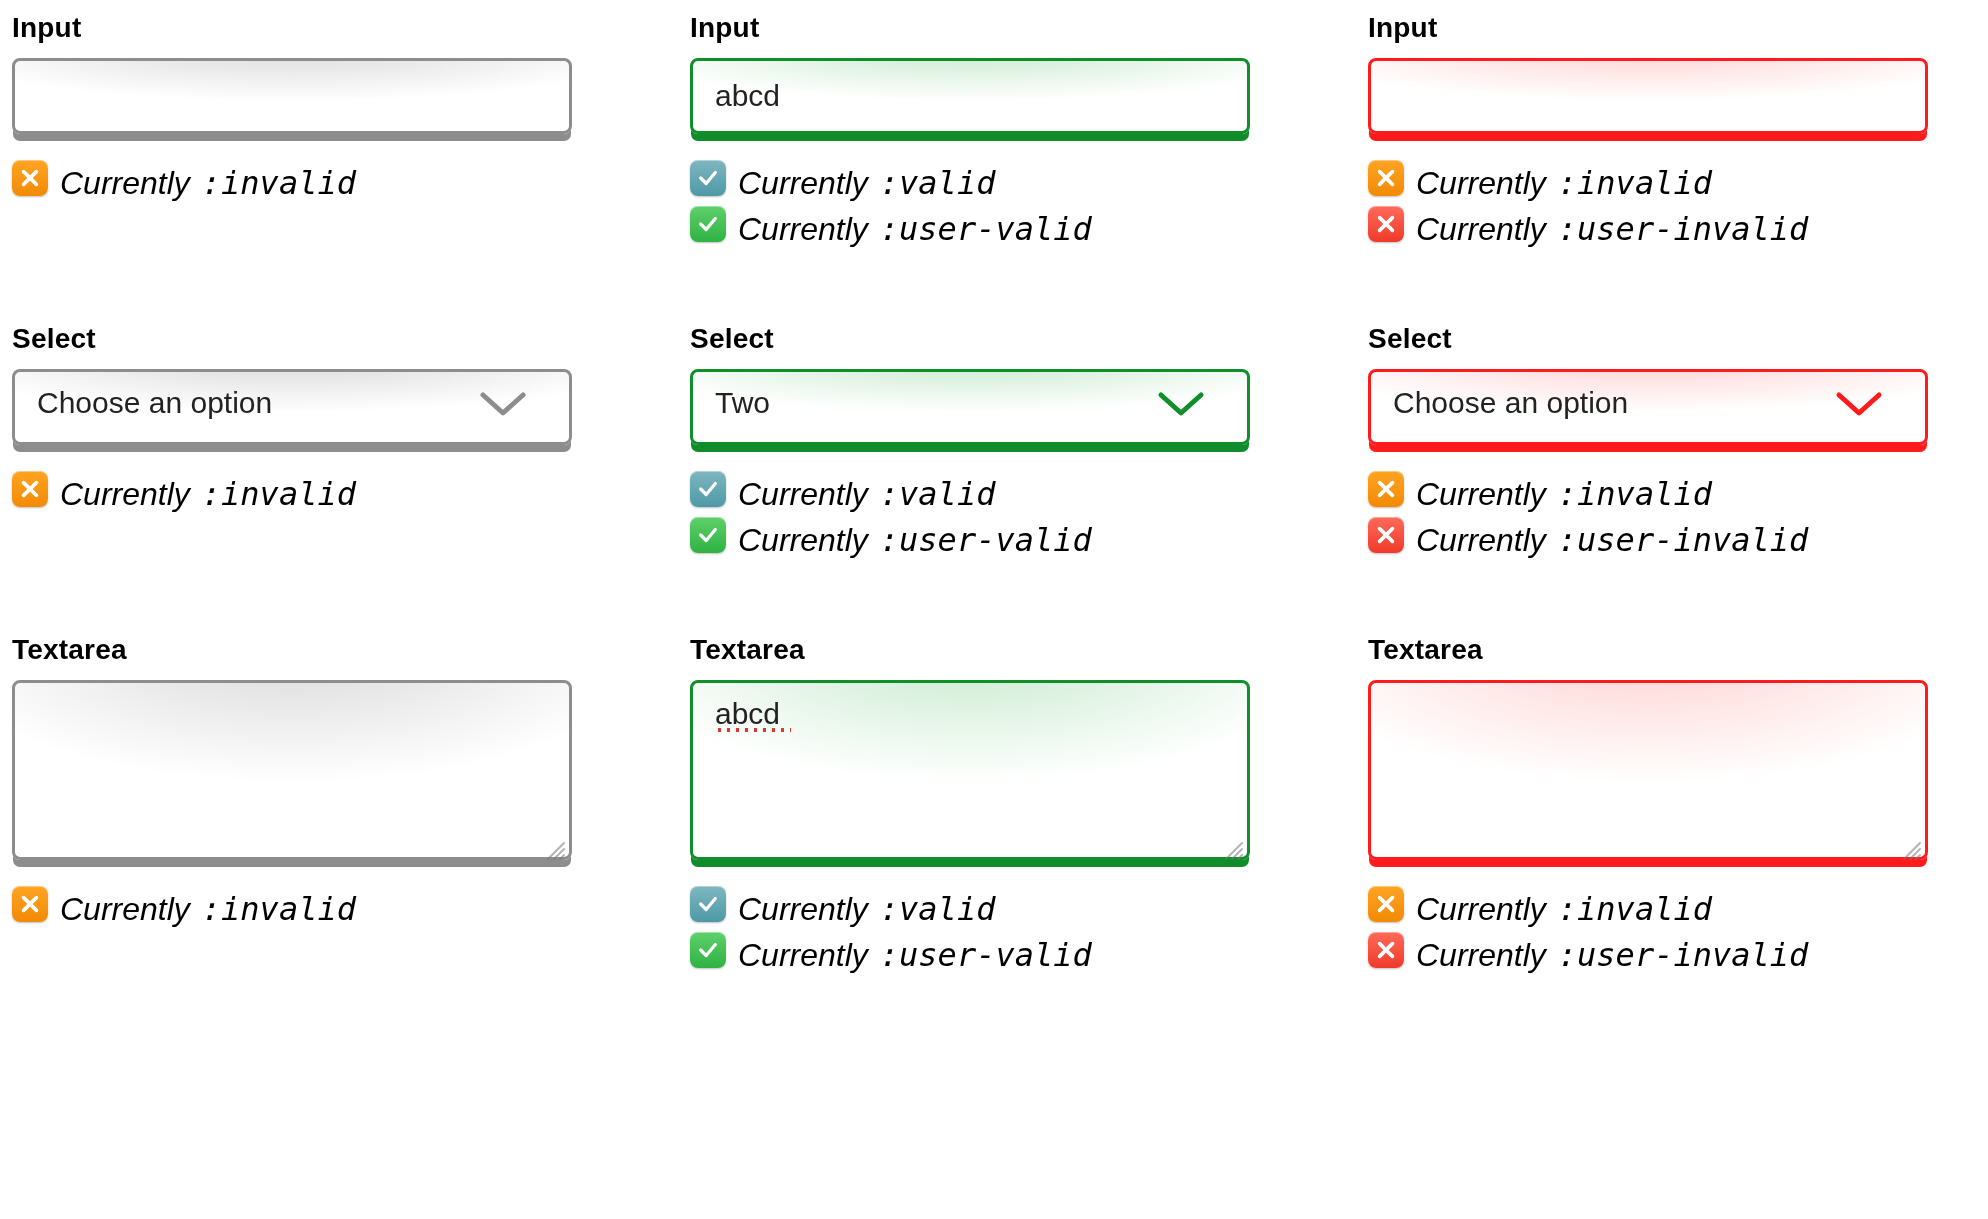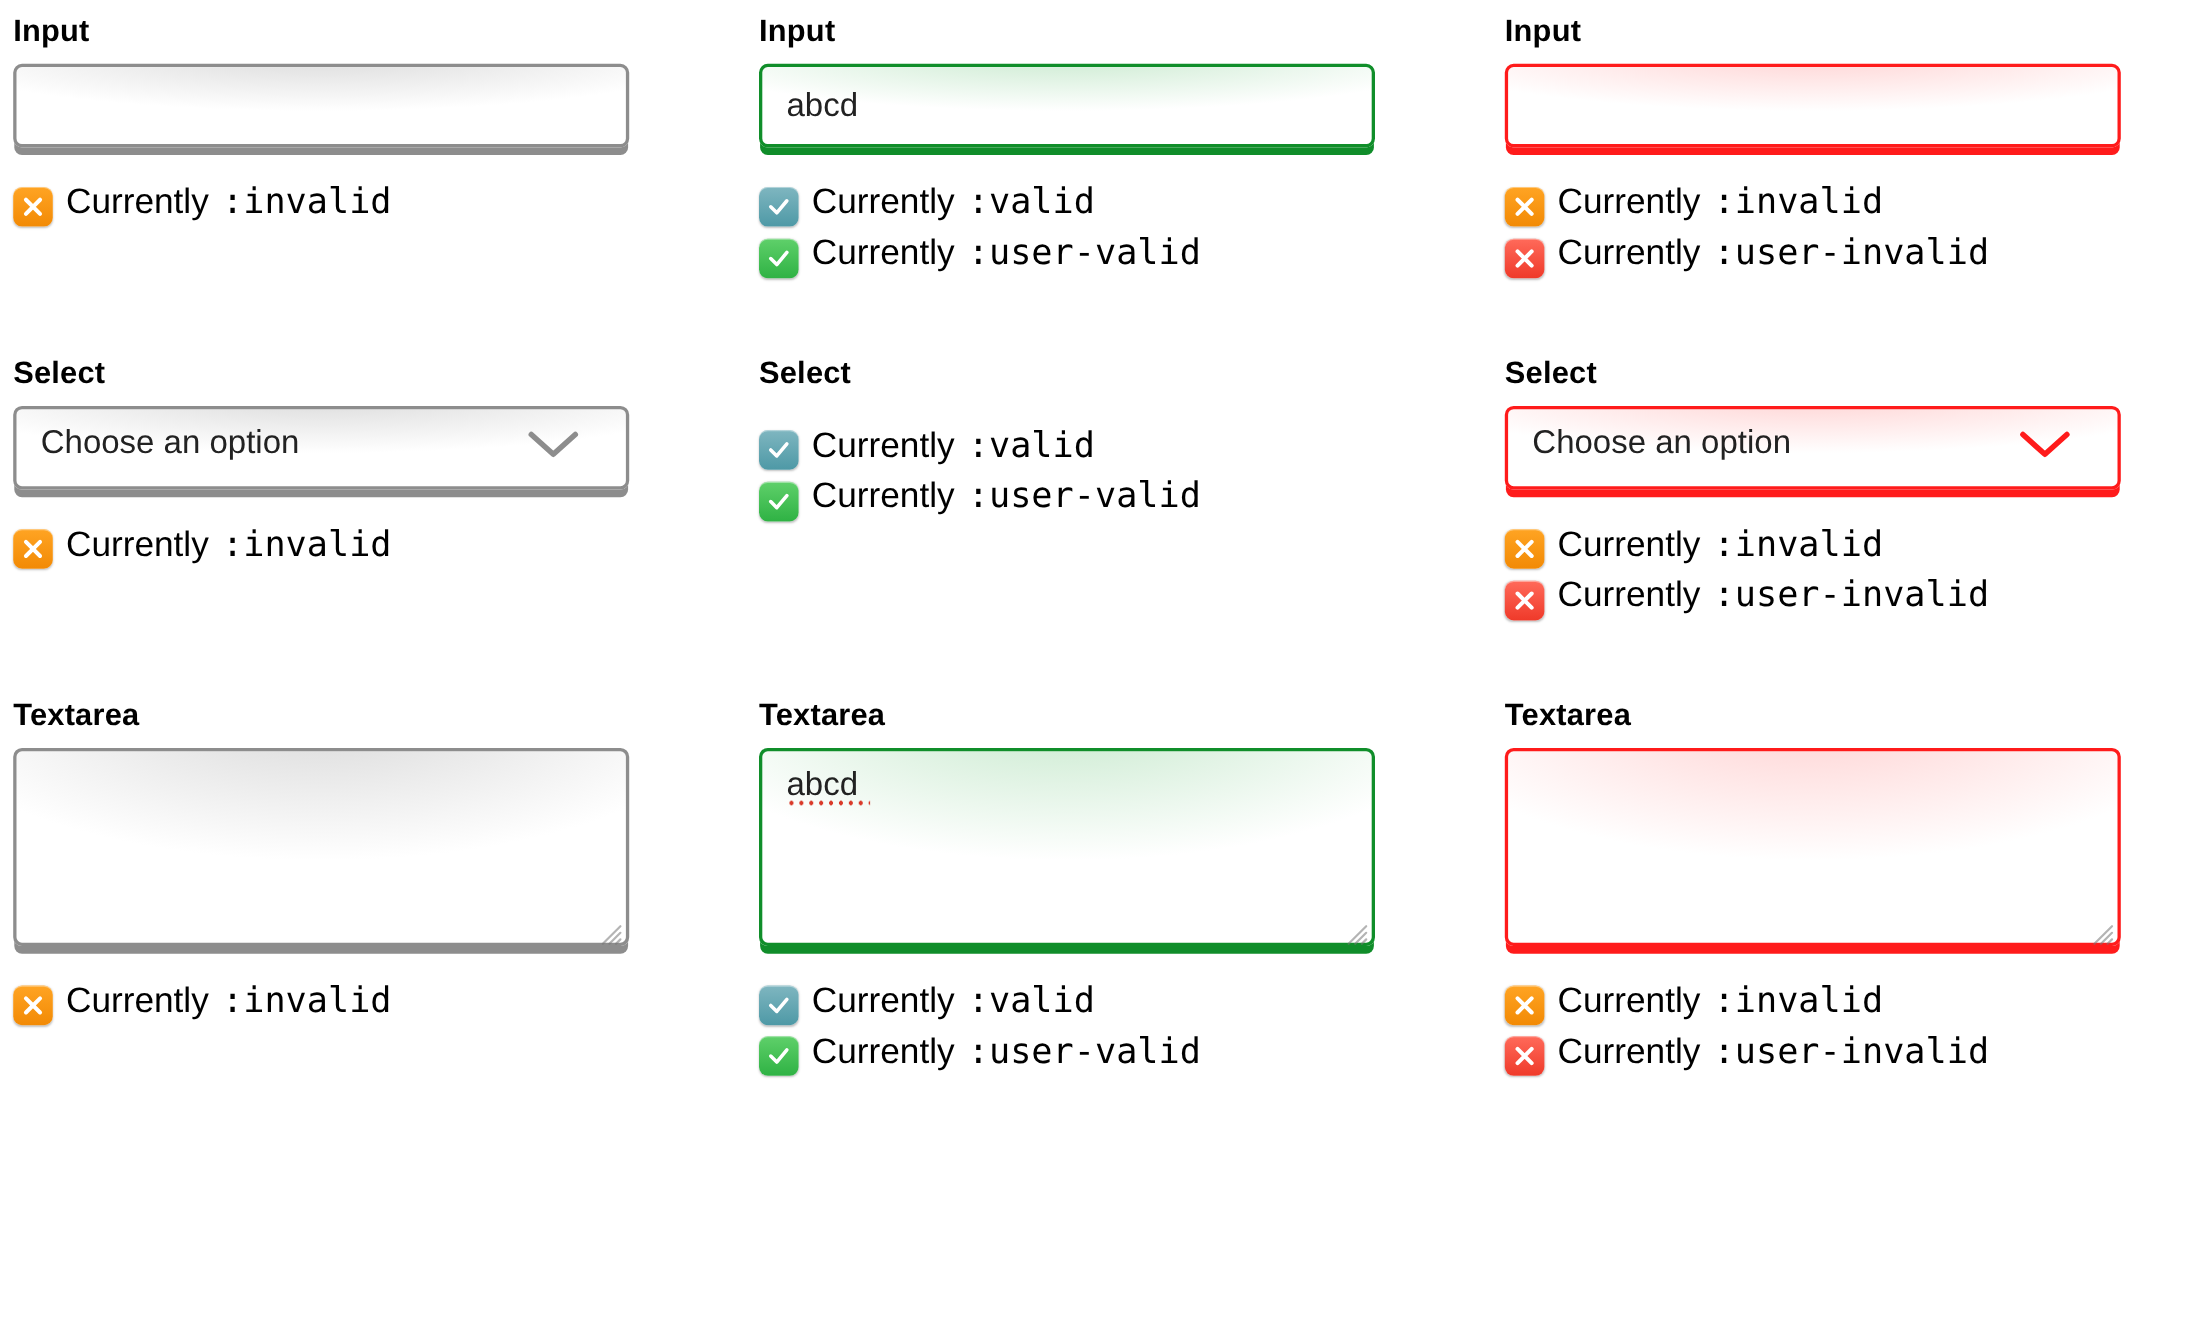--- a/index.html
+++ b/index.html
@@ -102,24 +102,25 @@
     pointer-events: none;
     background-image: radial-gradient(circle, #d93a2a 2px, transparent 2px);
     background-size: 9px 6px;
     background-repeat: repeat-x;
   }
 
   
   .status-group { margin-top: 26px; }
   .status-line {
     display: flex;
-    align-items: flex-end;
+    align-items: flex-start;
     gap: 12px;
     font-size: 32px;
     line-height: 1.45;
+    font-style: italic;
   }
   .status-line .txt-label { }
   .status-line code {
     font-family: ui-monospace, "SFMono-Regular", Menlo, Consolas, monospace;
     font-size: 32px;
   }
 
   .badge {
     width: 36px; height: 36px;
     border-radius: 8px;
@@ -223,20 +224,28 @@
             </svg>
         </span>
         <span class="txt-label">Currently</span>
         <code>:invalid</code>
       </div>
     </div>
   </div>
 
   <div class="cell">
     <div class="field-label">Select</div>
+    <div class="select-wrap">
+      <div class="ctrl select tone-green">Two</div>
+      <span class="caret">
+        <svg width="48" height="30" viewBox="0 0 48 30">
+            <path d="M4 6 L24 24 L44 6" stroke="#108e2a" stroke-width="5" fill="none" stroke-linecap="round" stroke-linejoin="round"></path>
+          </svg>
+      </span>
+    </div>
     <div class="status-group">
       <div class="status-line">
         <span class="badge badge-teal">
           <svg viewBox="0 0 24 24">
               <path d="M4 12 L10 18 L20 6" stroke="#fff" stroke-width="3.5" stroke-linecap="round" stroke-linejoin="round" fill="none"></path>
             </svg>
         </span>
         <span class="txt-label">Currently</span>
         <code>:valid</code>
       </div>

